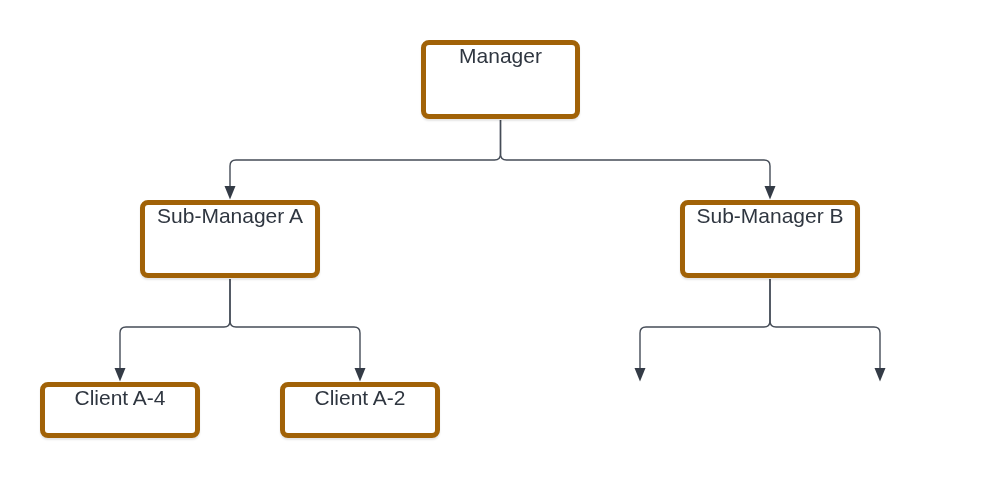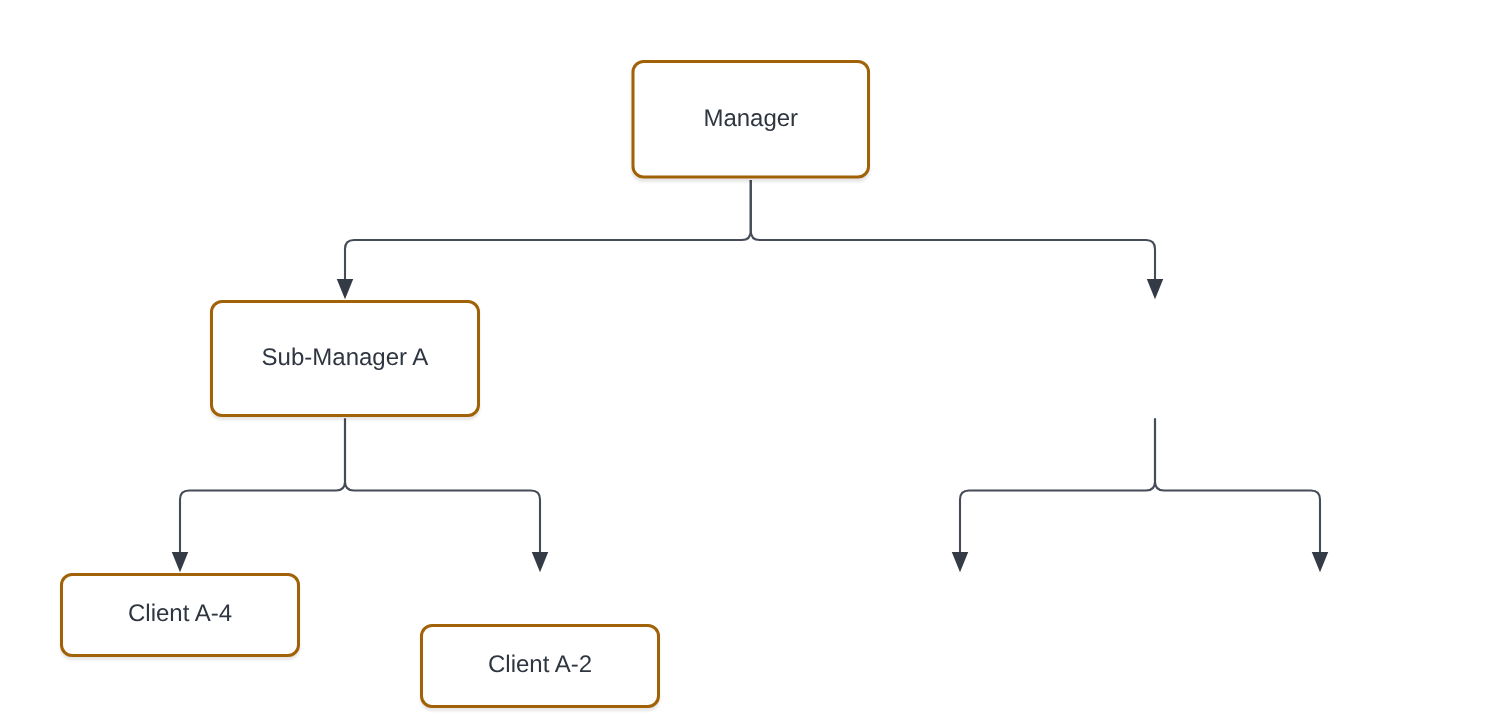--- a/index.html
+++ b/index.html
@@ -25,38 +25,37 @@
     stroke: #454c57;
     stroke-width: 1.4;
     stroke-linecap: butt;
   }
 
   .arrowhead { fill: #343b46; stroke: none; }
 
   .node {
     position: absolute;
     background: #ffffff;
-    border: 2px solid #a16207;
+    border: 5px solid #a16207;
     border-radius: 8px;
     box-shadow: 0 2px 2px rgba(0,0,0,0.10);
     display: flex;
-    align-items: center;
     justify-content: center;
     color: #2f3640;
-    font-size: 16px;
+    font-size: 21px;
     line-height: 1;
     white-space: nowrap;
     box-sizing: border-box;
   }
 
   #n-manager   { left: 421px; top: 40px;  width: 159px; height: 79px; }
   #n-sub-a     { left: 140px; top: 200px; width: 180px; height: 78px; }
   #n-sub-b     { left: 680px; top: 200px; width: 180px; height: 78px; }
   #n-client-a1 { left: 40px;  top: 382px; width: 160px; height: 56px; }
-  #n-client-a2 { left: 280px; top: 382px; width: 160px; height: 56px; margin-top: 34px; }
+  #n-client-a2 { left: 280px; top: 382px; width: 160px; height: 56px; }
   #n-client-b1 { left: 560px; top: 382px; width: 160px; height: 56px; }
   #n-client-b2 { left: 800px; top: 382px; width: 160px; height: 56px; }
 </style>
 </head>
 <body>
 
 <div class="canvas">
 
   <svg class="edge-layer" width="1000" height="480" viewBox="0 0 1000 480" xmlns="http://www.w3.org/2000/svg">
 
@@ -80,20 +79,23 @@
   </svg>
 
   <div class="node" id="n-manager">
     <span>Manager</span>
   </div>
 
   <div class="node" id="n-sub-a">
     <span>Sub-Manager A</span>
   </div>
 
+  <div class="node" id="n-sub-b">
+    <span>Sub-Manager B</span>
+  </div>
 
   <div class="node" id="n-client-a1">
     <span>Client A-4</span>
   </div>
 
   <div class="node" id="n-client-a2">
     <span>Client A-2</span>
   </div>
 
 

